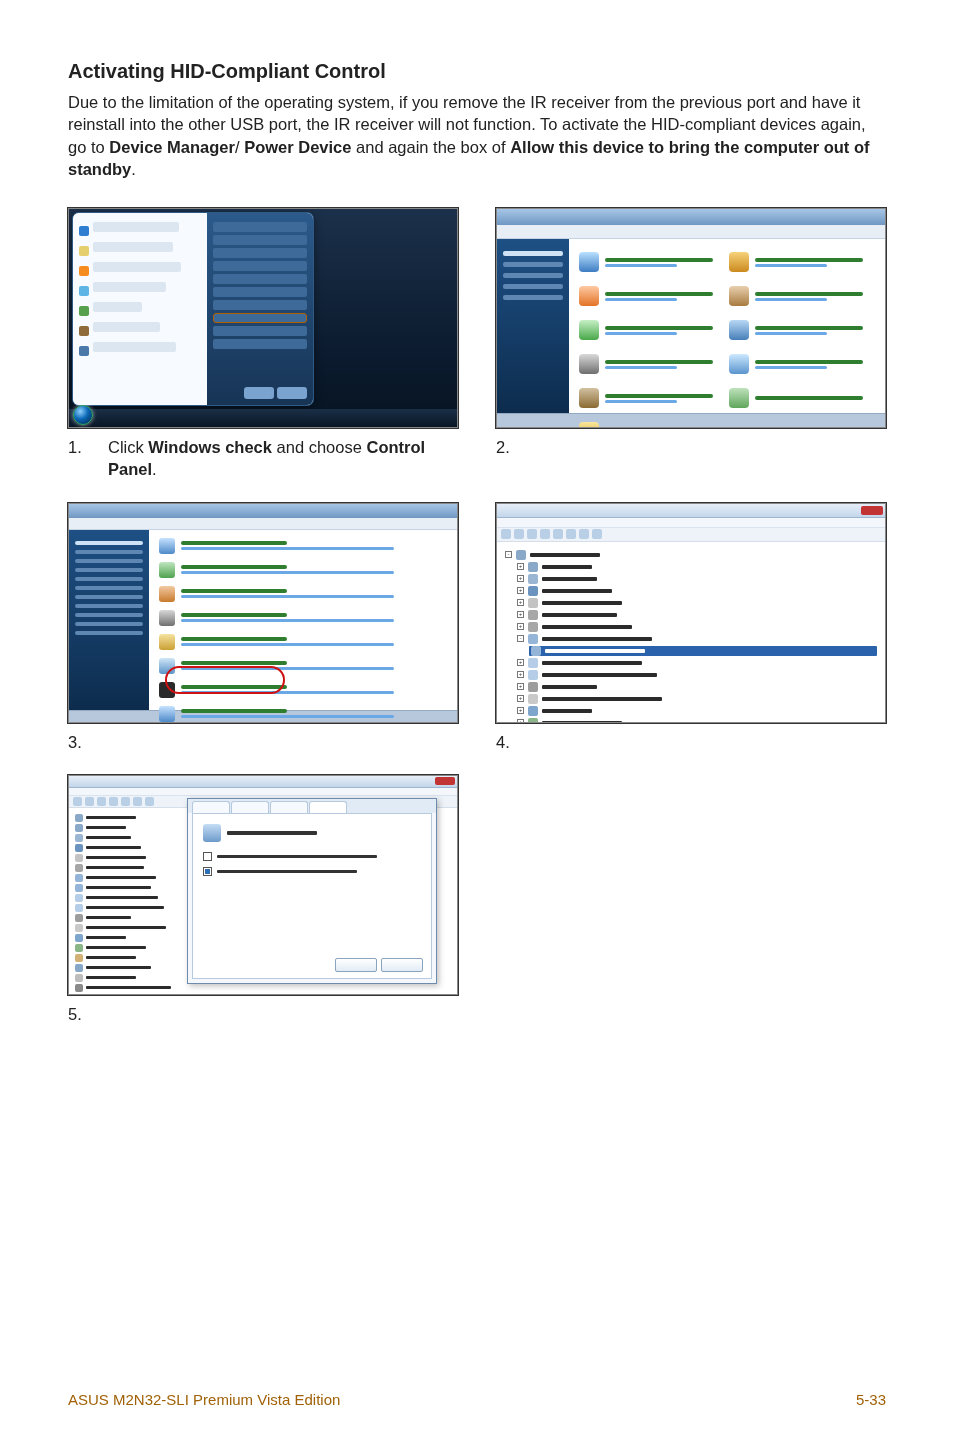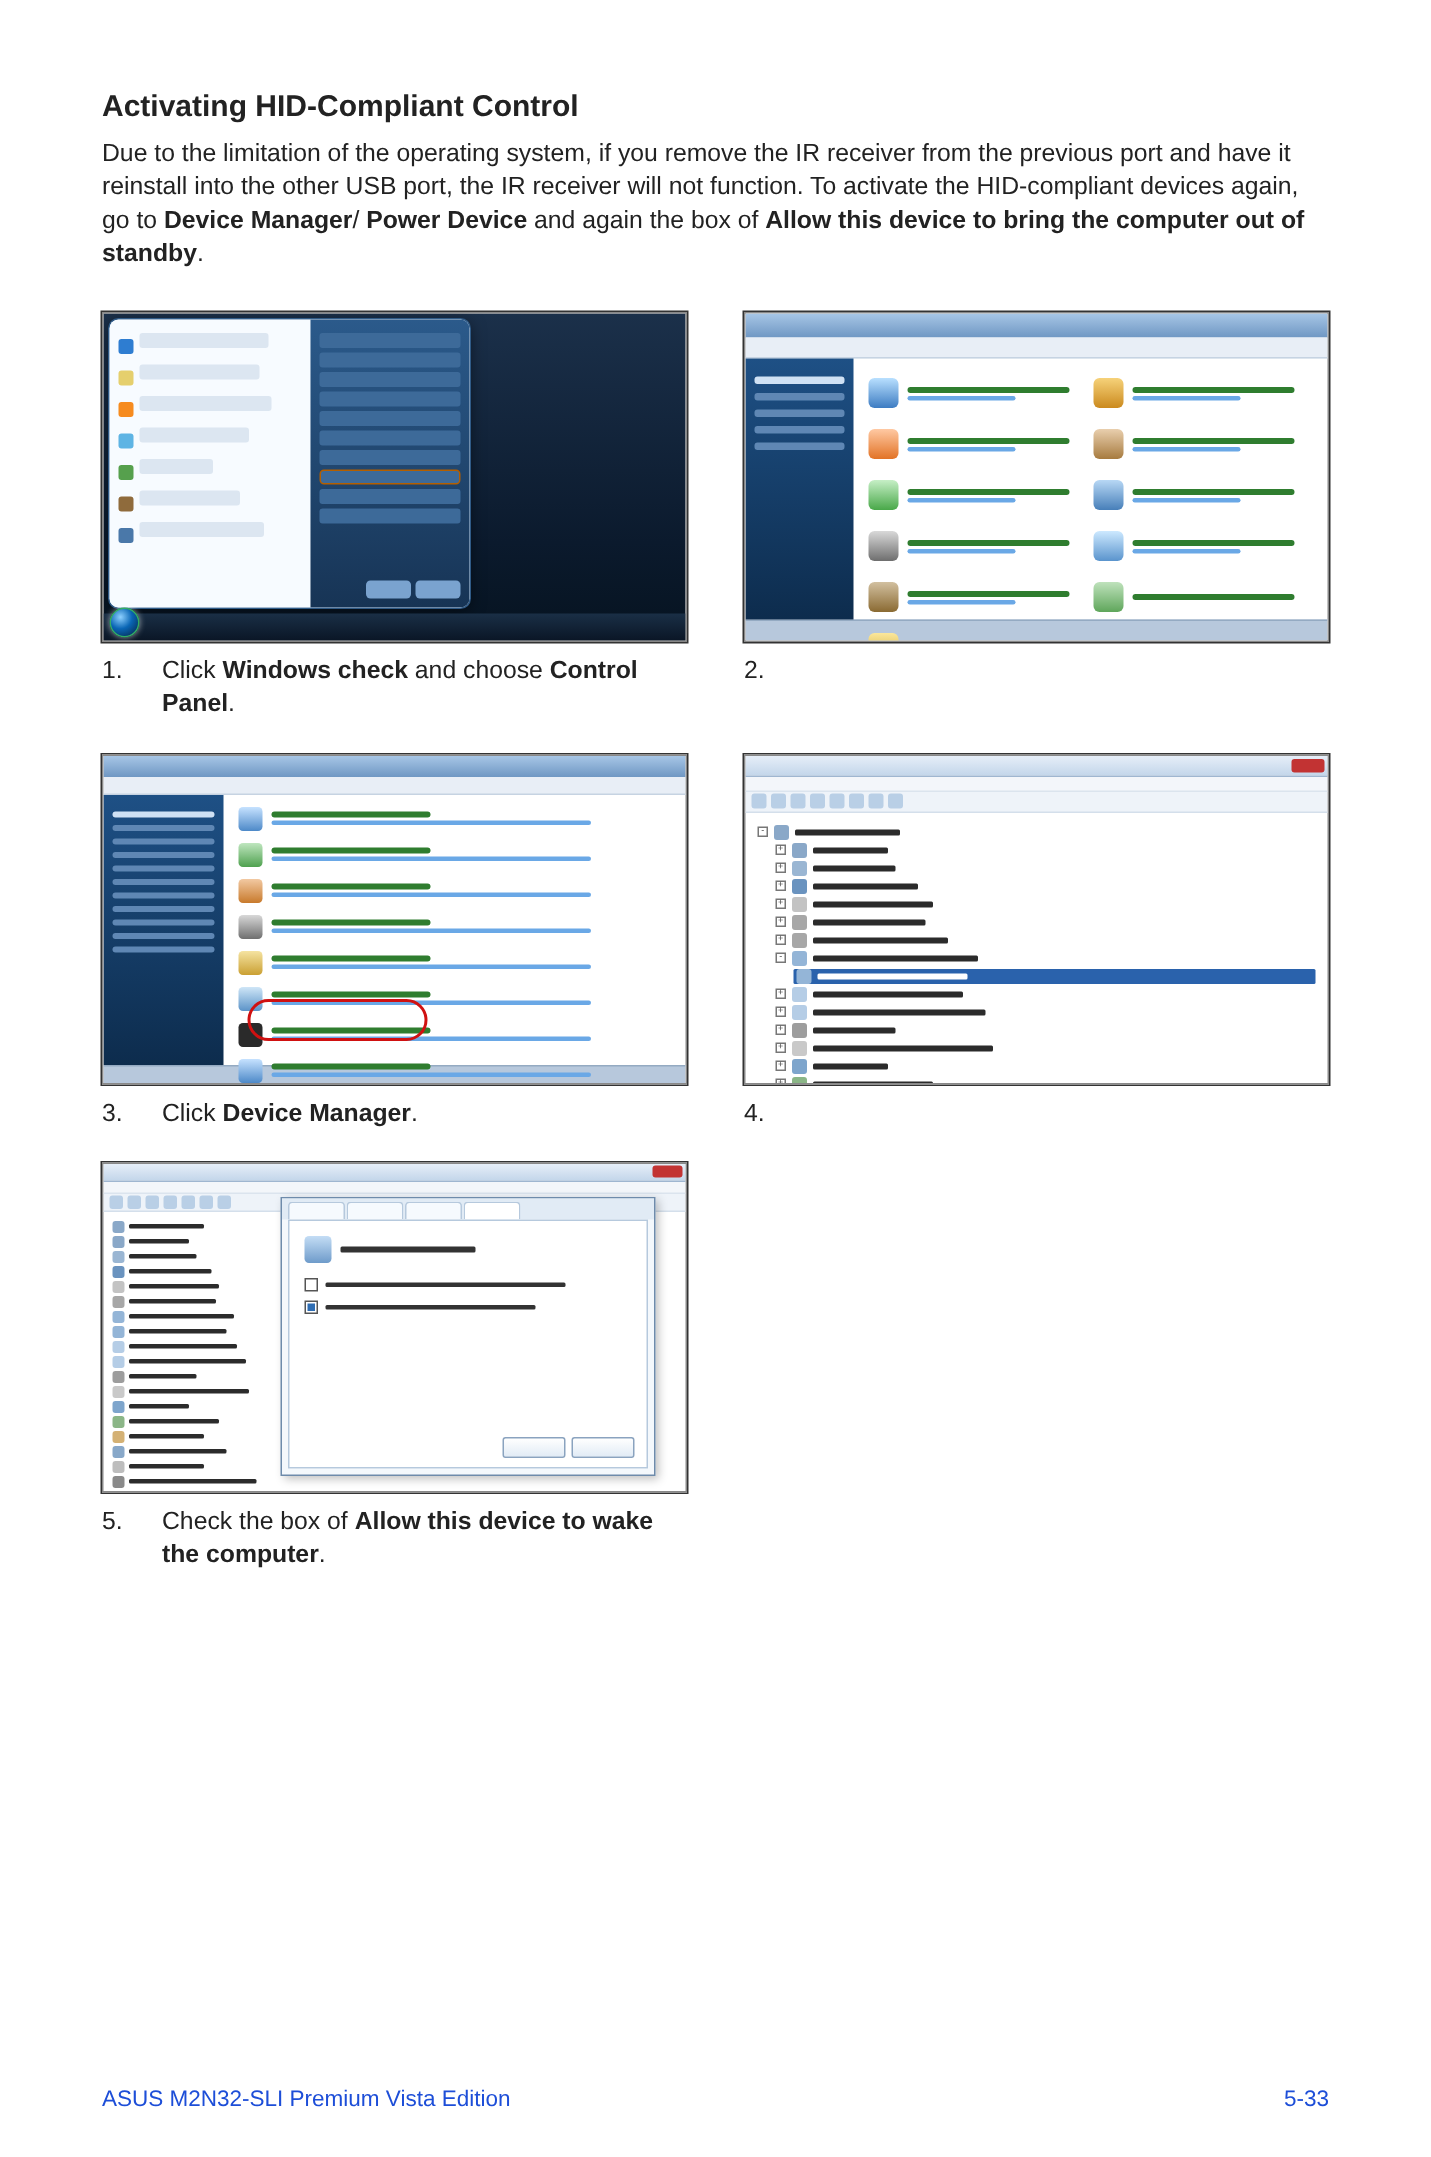--- a/index.html
+++ b/index.html
@@ -189,21 +189,21 @@
   .shot5 .dlg .btns { position:absolute; right:8px; bottom:6px; display:flex; gap:4px; }
   .shot5 .dlg .btns .b { width:42px; height:14px; border:1px solid #8aa3bf; border-radius:2px;
     background:linear-gradient(#fff,#e1ebf5); }
 
   .caption { display:flex; gap:20px; margin-top:8px; font-size:16.5px; line-height:1.35; }
   .caption .num { flex:0 0 20px; }
   .caption .txt { flex:1; }
   .caption b { font-weight:bold; }
 
   .footer { position:absolute; left:68px; right:68px; bottom:30px;
-    display:flex; justify-content:space-between; font-size:15px; color:#1d4ed8; }
+    display:flex; justify-content:space-between; font-size:15px; color:#a16207; }
 </style>
 </head>
 <body>
 
 <div class="heading">Activating HID-Compliant Control</div>
 
 <p class="intro">
   <span>Due to the limitation of the operating system, if you remove the IR receiver from the previous port and have it reinstall into the other USB port, the IR receiver will not function. To activate the HID-compliant devices again, go to </span>
   <b>Device Manager</b><span>/ </span><b>Power Device</b>
   <span> and again the box of </span>
@@ -423,23 +423,20 @@
               </div>
             </div>
 
         </div>
       </div>
       <div class="circle"></div>
       <div class="statusbar"></div>
     </div>
     <div class="caption">
       <div class="num">3.</div>
-      <div class="txt">
-        <span>Click </span><b>Device Manager</b><span>.</span>
-      </div>
     </div>
   </div>
 
   <div class="col">
     <div class="shot shot4">
       <div class="chrome">
           <div class="x"></div>
         </div>
       <div class="menubar"></div>
       <div class="toolbar">
@@ -650,23 +647,20 @@
           </div>
           <div class="btns">
             <div class="b"></div>
             <div class="b"></div>
           </div>
         </div>
       </div>
     </div>
     <div class="caption">
       <div class="num">5.</div>
-      <div class="txt">
-        <span>Check the box of </span><b>Allow this device to wake the computer</b><span>.</span>
-      </div>
     </div>
   </div>
 
   <div class="col"></div>
 
 </div>
 
 <div class="footer">
   <span>ASUS M2N32-SLI Premium Vista Edition</span>
   <span>5-33</span>

